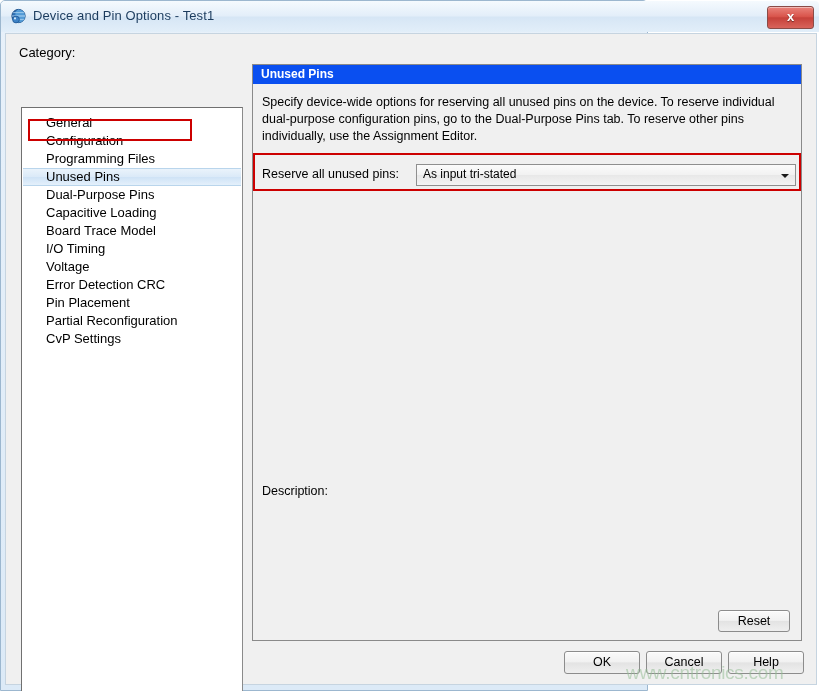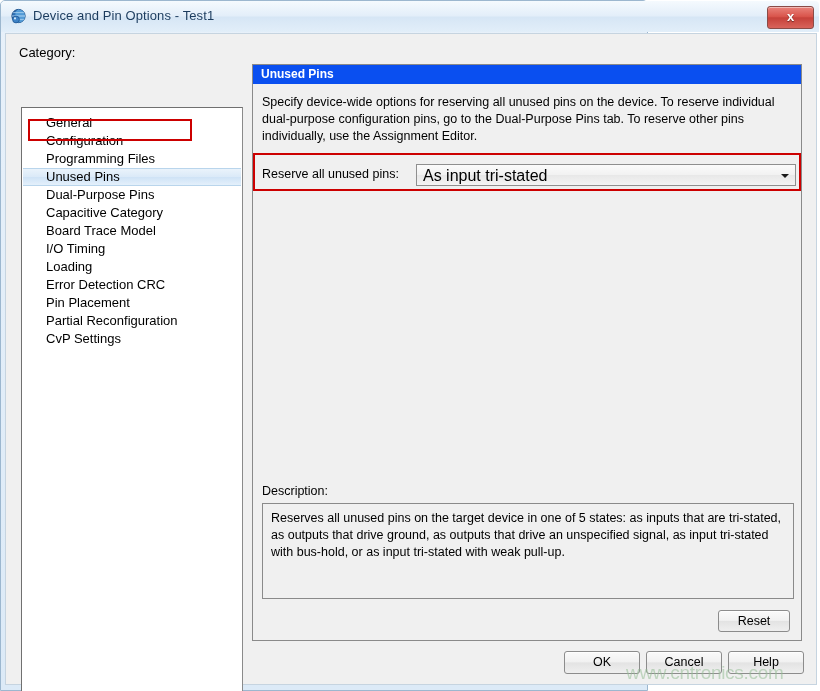--- a/index.html
+++ b/index.html
@@ -193,21 +193,21 @@
     width: 380px;
     height: 22px;
     background: linear-gradient(to bottom, #fbfbfb 0%, #f2f2f2 48%, #e8e8e8 52%, #f4f4f4 100%);
     border: 1px solid #8f8f8f;
     box-sizing: border-box;
     cursor: pointer;
   }
   .combo-value {
     position: absolute;
     left: 6px; top: 2px;
-    font-size: 16px;
+    font-size: 12px;
     color: #000000;
     white-space: nowrap;
   }
   .combo-arrow-btn {
     position: absolute;
     right: 1px; top: 1px;
     width: 17px; height: 18px;
     cursor: pointer;
   }
   .combo-arrow {
@@ -312,24 +312,24 @@
   <div class="window-inner"></div>
 
   <div class="category-label">Category:</div>
 
   <div class="listbox" id="category-list">
       <div class="list-item first">General</div>
       <div class="list-item">Configuration</div>
       <div class="list-item">Programming Files</div>
       <div class="list-item selected">Unused Pins</div>
       <div class="list-item">Dual-Purpose Pins</div>
-      <div class="list-item">Capacitive Category</div>
+      <div class="list-item">Capacitive Loading</div>
       <div class="list-item">Board Trace Model</div>
       <div class="list-item">I/O Timing</div>
-      <div class="list-item">Loading</div>
+      <div class="list-item">Voltage</div>
       <div class="list-item">Error Detection CRC</div>
       <div class="list-item">Pin Placement</div>
       <div class="list-item">Partial Reconfiguration</div>
       <div class="list-item">CvP Settings</div>
     </div>
 
   <div class="annot annot-list"></div>
 
   <div class="panel">
 
@@ -341,21 +341,20 @@
       <span class="reserve-label">Reserve all unused pins:</span>
       <div class="combo">
         <span class="combo-value">As input tri-stated</span>
         <span class="combo-arrow-btn">
           <span class="combo-arrow"></span>
         </span>
       </div>
     </div>
 
     <div class="desc-label">Description:</div>
-    <div class="desc-box">Reserves all unused pins on the target device in one of 5 states: as inputs that are tri-stated, as outputs that drive ground, as outputs that drive an unspecified signal, as input tri-stated with bus-hold, or as input tri-stated with weak pull-up.</div>
   </div>
 
   <div class="annot annot-dropdown"></div>
 
   <div class="btn btn-reset">Reset</div>
   <div class="btn btn-ok">OK</div>
   <div class="btn btn-cancel">Cancel</div>
   <div class="btn btn-help">Help</div>
 
   <div class="watermark">www.cntronics.com</div>

